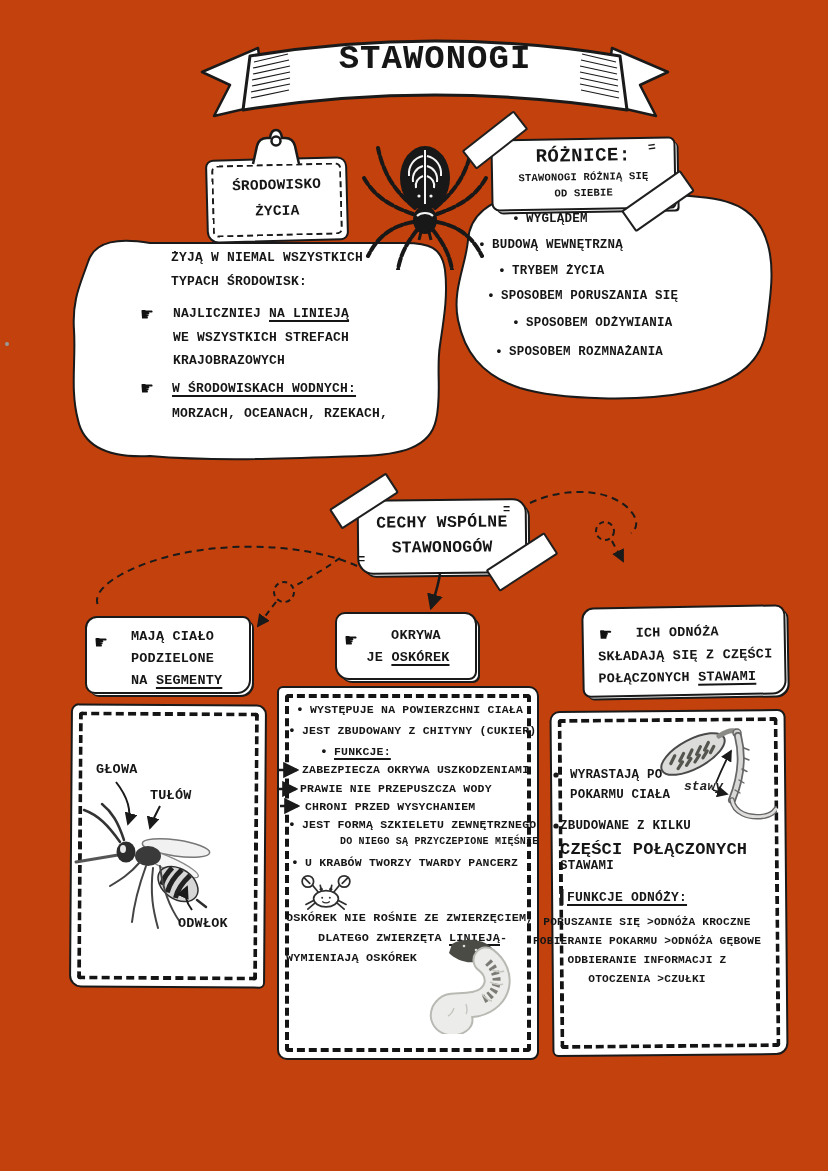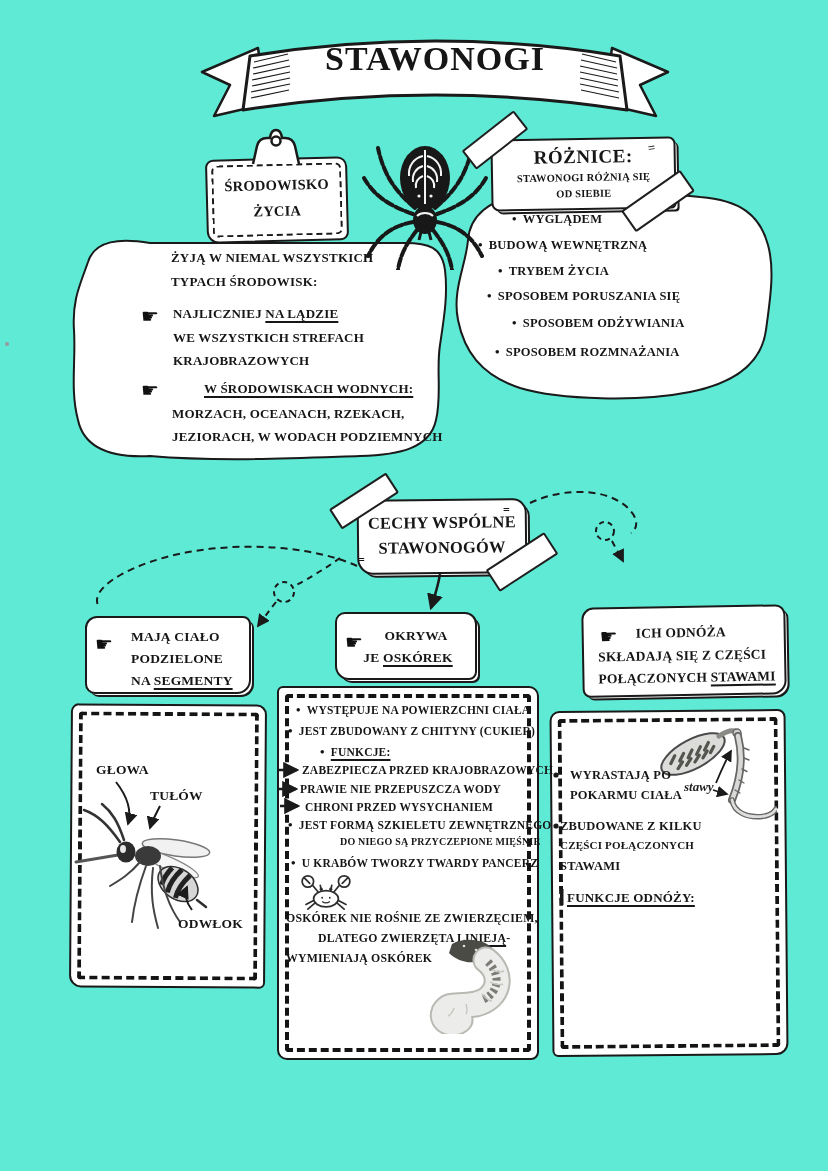--- a/index.html
+++ b/index.html
@@ -1,17 +1,17 @@
 <!DOCTYPE html>
 <html><head>
 <meta charset="utf-8">
 <style>
   html,body{margin:0;padding:0;background:#fff;}
-  .page{position:relative;width:828px;height:1171px;background:#5eead4;overflow:hidden;
-        font-family:Liberation Serif, serif;color:#161616;}
+  .page{position:relative;width:828px;height:1171px;background:#c2410c;overflow:hidden;
+        font-family:Liberation Mono, monospace;color:#161616;}
   .abs{position:absolute;}
   .t{font-weight:bold;white-space:nowrap;color:#161616;line-height:1.25;letter-spacing:.2px;}
   .u{text-decoration:underline;text-underline-offset:3px;text-decoration-thickness:1.6px;}
   .hand{font-size:20px;line-height:1;color:#111;}
   .row{display:flex;align-items:flex-start;gap:6px;}
   .blt{font-size:13px;line-height:1.1;}
   .sketchbox{background:#fff;border:2.5px solid #1a1a1a;}
   .dbl{box-shadow:3px 3px 0 -2px #ffffff,4px 4px 0 -1px #1a1a1a;}
   .tape{position:absolute;background:#fff;border:2px solid #1f1f1f;border-radius:2px;z-index:6;}
   .panel{position:absolute;background:#fff;border:2.5px solid #1a1a1a;z-index:2;}
@@ -62,32 +62,31 @@
     <div class="abs t ctr" style="left:0;top:16px;width:100%;font-size:14.5px;">ŚRODOWISKO</div>
     <div class="abs t ctr" style="left:0;top:42px;width:100%;font-size:14.5px;">ŻYCIA</div>
   </div>
 
   <div class="abs t" style="left:171px;top:250px;font-size:13px;">ŻYJĄ W NIEMAL WSZYSTKICH</div>
   <div class="abs t" style="left:171px;top:274px;font-size:13px;">TYPACH ŚRODOWISK:</div>
 
   <div class="abs hand" style="left:141px;top:306px;">
     <span>☛</span></div>
   <div class="abs t" style="left:173px;top:306px;font-size:13px;">
-    <span>NAJLICZNIEJ </span><span class="u">NA LĄDZIE</span>
+    <span>NAJLICZNIEJ </span><span class="u">NA LINIEJĄ</span>
   </div>
   <div class="abs t" style="left:173px;top:330px;font-size:13px;">WE WSZYSTKICH STREFACH</div>
   <div class="abs t" style="left:173px;top:353px;font-size:13px;">KRAJOBRAZOWYCH</div>
 
   <div class="abs hand" style="left:141px;top:380px;">
     <span>☛</span></div>
-  <div class="abs t" style="left:172px;top:381px;font-size:13px;margin-left:32px;">
+  <div class="abs t" style="left:172px;top:381px;font-size:13px;">
     <span class="u">W ŚRODOWISKACH WODNYCH:</span>
   </div>
   <div class="abs t" style="left:172px;top:406px;font-size:13px;">MORZACH, OCEANACH, RZEKACH,</div>
-  <div class="abs t" style="left:172px;top:429px;font-size:13px;">JEZIORACH, W WODACH PODZIEMNYCH</div>
 
   <svg class="abs" style="left:358px;top:132px;z-index:3;" width="135" height="138" viewBox="0 0 135 138">
     <g stroke="#181818" stroke-width="4" fill="none" stroke-linecap="round" stroke-dasharray="8,3">
       <path d="M57,76 C38,60 26,44 20,16"></path>
         <path d="M55,82 C32,74 16,64 6,46"></path>
       <path d="M55,90 C34,94 20,104 10,124"></path>
         <path d="M59,98 C48,112 42,124 40,138"></path>
       <path d="M77,76 C96,60 108,44 114,16"></path>
         <path d="M79,82 C102,74 118,64 128,46"></path>
       <path d="M79,90 C100,94 114,104 124,124"></path>
@@ -220,21 +219,21 @@
       <span>WYSTĘPUJE NA POWIERZCHNI CIAŁA</span>
     </div>
   <div class="abs t row" style="left:288px;top:724px;font-size:11.5px;z-index:3;">
     <span class="blt">•</span>
       <span>JEST ZBUDOWANY Z CHITYNY (CUKIER)</span>
     </div>
   <div class="abs t row" style="left:320px;top:745px;font-size:11.5px;z-index:3;">
     <span class="blt">•</span>
       <span class="u">FUNKCJE:</span>
     </div>
-  <div class="abs t" style="left:302px;top:763px;font-size:11.5px;z-index:3;">ZABEZPIECZA PRZED KRAJOBRAZOWYCH</div>
+  <div class="abs t" style="left:302px;top:763px;font-size:11.5px;z-index:3;">ZABEZPIECZA OKRYWA USZKODZENIAMI</div>
   <div class="abs t" style="left:300px;top:782px;font-size:11.5px;z-index:3;">PRAWIE NIE PRZEPUSZCZA WODY</div>
   <div class="abs t" style="left:305px;top:800px;font-size:11.5px;z-index:3;">CHRONI PRZED WYSYCHANIEM</div>
   <div class="abs t row" style="left:288px;top:818px;font-size:11.5px;z-index:3;">
     <span class="blt">•</span>
       <span>JEST FORMĄ SZKIELETU ZEWNĘTRZNEGO</span>
     </div>
   <div class="abs t" style="left:312px;top:836px;font-size:10px;z-index:3;padding-left:28px;">DO NIEGO SĄ PRZYCZEPIONE MIĘŚNIE</div>
   <div class="abs t row" style="left:291px;top:856px;font-size:11.5px;z-index:3;">
     <span class="blt">•</span>
       <span>U KRABÓW TWORZY TWARDY PANCERZ</span>
@@ -312,25 +311,31 @@
         <path d="M80,68 l5,3"></path>
     </g>
     <path d="M77,78 C79,90 92,97 110,94 C115,93 119,90 121,87" stroke="#666" stroke-width="5.5" fill="none" stroke-linecap="round"></path>
     <path d="M77,78 C79,90 92,97 110,94 C115,93 119,90 121,87" stroke="#dedddb" stroke-width="2.8" fill="none" stroke-linecap="round"></path>
   </svg>
   <div class="abs" style="left:684px;top:779px;font-size:13px;font-style:italic;font-weight:bold;color:#222;z-index:4;">stawy</div>
 
   <div class="abs t" style="left:570px;top:768px;font-size:12.5px;z-index:3;">WYRASTAJĄ PO</div>
   <div class="abs t" style="left:570px;top:788px;font-size:12.5px;z-index:3;">POKARMU CIAŁA</div>
   <div class="abs t" style="left:560px;top:819px;font-size:12.5px;z-index:3;">ZBUDOWANE Z KILKU</div>
-  <div class="abs t" style="left:560px;top:839px;font-size:11px;z-index:3;text-align:center;">CZĘŚCI POŁĄCZONYCH</div>
+  <div class="abs t" style="left:560px;top:839px;font-size:17px;z-index:3;text-align:center;">CZĘŚCI POŁĄCZONYCH</div>
   <div class="abs t" style="left:560px;top:859px;font-size:12.5px;z-index:3;">STAWAMI</div>
 
   <div class="abs t" style="left:567px;top:890px;font-size:13px;z-index:3;">
     <span class="u">FUNKCJE ODNÓŻY:</span></div>
+  <div class="abs ctr" style="left:522px;top:913px;width:250px;z-index:3;">
+    <div class="t" style="font-size:11.2px;line-height:19px;">PORUSZANIE SIĘ &gt;ODNÓŻA KROCZNE</div>
+    <div class="t" style="font-size:11.2px;line-height:19px;">POBIERANIE POKARMU &gt;ODNÓŻA GĘBOWE</div>
+    <div class="t" style="font-size:11.2px;line-height:19px;">ODBIERANIE INFORMACJI Z</div>
+    <div class="t" style="font-size:11.2px;line-height:19px;">OTOCZENIA &gt;CZUŁKI</div>
+  </div>
 
   <svg class="abs" style="left:0;top:0;z-index:5;pointer-events:none;" width="828" height="1171" viewBox="0 0 828 1171">
     <defs>
       <marker id="ah" viewBox="0 0 10 10" refX="8.5" refY="5" markerWidth="6.5" markerHeight="6.5" orient="auto-start-reverse">
         <path d="M0,0 L10,5 L0,10 Z" fill="#1a1a1a"></path>
       </marker>
     </defs>
     <g stroke="#1a1a1a" fill="none">
 
       <path d="M357,566 C300,540 190,538 122,574 C104,584 92,596 99,607" stroke-width="2" stroke-dasharray="7,5"></path>

